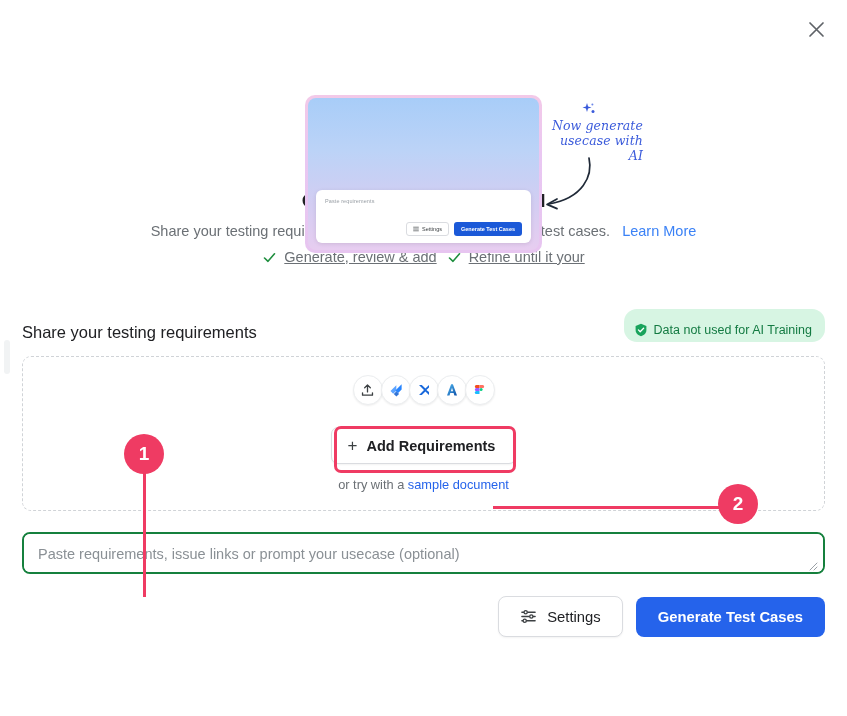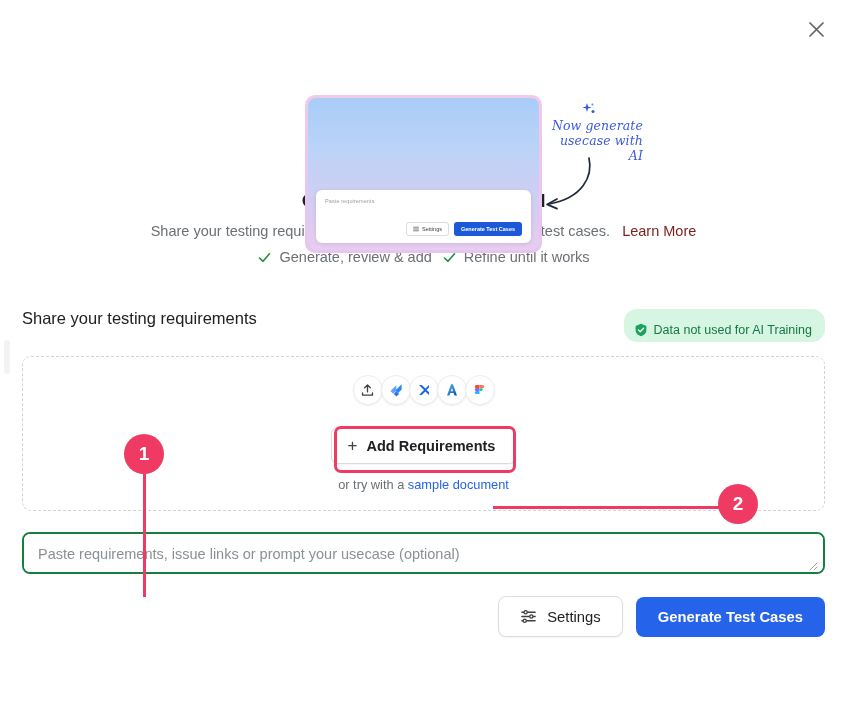--- a/index.html
+++ b/index.html
@@ -153,40 +153,40 @@
     margin-top: 6px;
     letter-spacing: -.1px;
   }
   .subline {
     text-align: center;
     font-size: 14.5px;
     color: #6b7075;
     margin-top: 11px;
   }
   .subline a {
-    color: #7f1d1d;
+    color: #3b82f6;
     text-decoration: none;
     margin-left: 8px;
   }
   .bullets {
     display: flex;
     justify-content: center;
     align-items: center;
     gap: 10px;
     margin-top: 10px;
     font-size: 14.5px;
     color: #6b7075;
   }
-  .bullet-item { display: flex; align-items: center; gap: 7px; }
+  .bullet-item { display: flex; align-items: center; gap: 7px; text-decoration: underline; }
   .check { color: #1e8e3e; display: inline-flex; }
 
   
   .share-head {
     display: flex;
-    align-items: flex-start;
+    align-items: flex-end;
     justify-content: space-between;
     margin: 44px 22px 0 22px;
   }
   .share-title {
     font-size: 16.5px;
     color: #202124;
   }
   .badge {
     display: flex;
     align-items: center;
@@ -408,21 +408,21 @@
         </svg>
     </span>
     <span>Generate, review &amp; add</span>
   </div>
   <div class="bullet-item">
     <span class="check">
       <svg width="15" height="15" viewBox="0 0 15 15">
           <path d="M2.5 8 L6 11.3 L12.5 3.8" stroke="#1e8e3e" stroke-width="1.6" fill="none" stroke-linecap="round" stroke-linejoin="round"></path>
         </svg>
     </span>
-    <span>Refine until it works</span>
+    <span>Refine until it your</span>
   </div>
 </div>
 
 <div class="share-head">
   <div class="share-title">Share your testing requirements</div>
   <div class="badge">
     <svg width="14" height="14" viewBox="0 0 14 14">
       <path d="M7 .8 L12.4 3 V7 C12.4 10.2 9.9 12.4 7 13.2 C4.1 12.4 1.6 10.2 1.6 7 V3 Z" fill="#1aa35c"></path>
       <path d="M4.4 6.9 L6.2 8.7 L9.6 5.3" stroke="#ffffff" stroke-width="1.3" fill="none" stroke-linecap="round" stroke-linejoin="round"></path>
     </svg>

